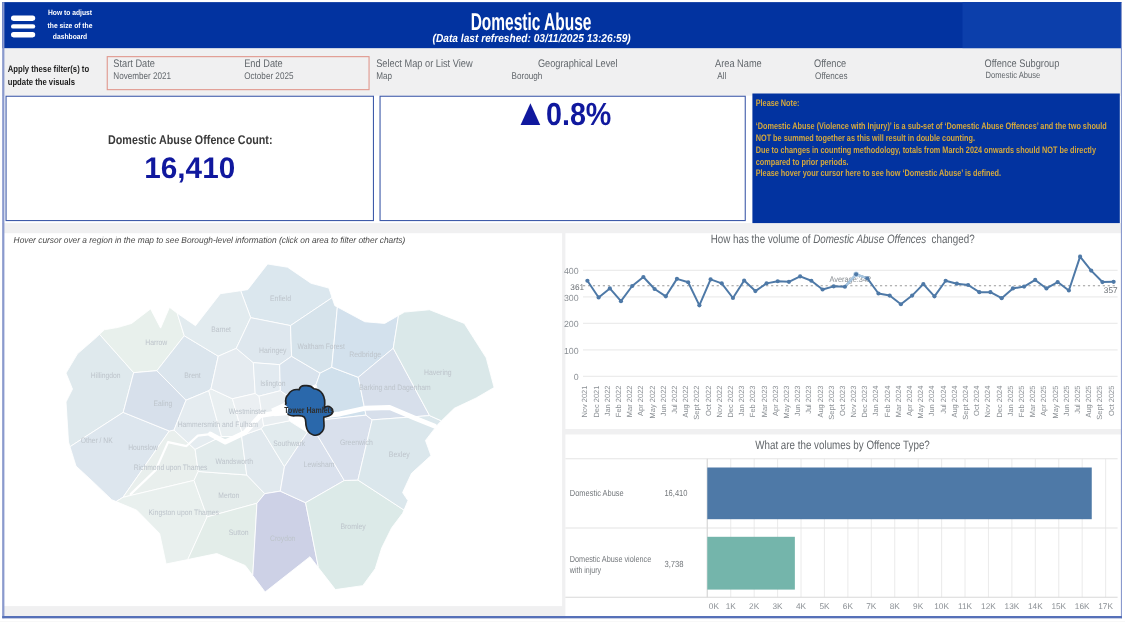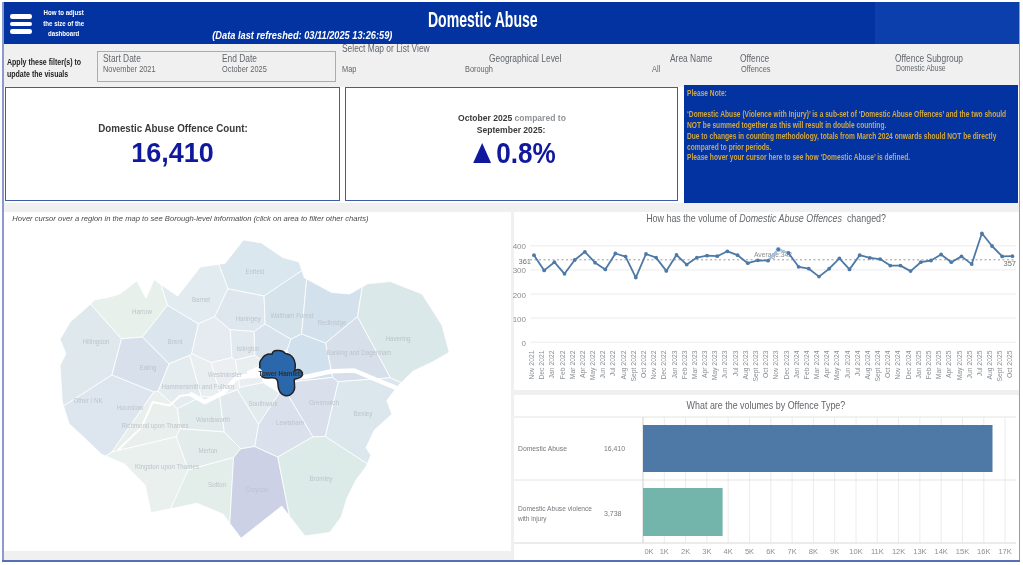--- a/index.html
+++ b/index.html
@@ -3,21 +3,21 @@
 <meta charset="utf-8">
 <style>
 * { margin:0; padding:0; box-sizing:border-box; }
 body { width:1023px; height:565px; background:#ffffff; font-family:"Liberation Sans", sans-serif; position:relative; overflow:hidden; }
 .abs { position:absolute; }
 #frame { left:2px; top:2px; width:1018px; height:560px; border:1px solid #8496cd; border-bottom:2px solid #5670b8; background:#f0f0f1; }
 #header { left:2px; top:2px; width:1018px; height:42px; background:#0233a0; }
 #burger div { position:absolute; width:22px; height:4.6px; background:#ffffff; border-radius:2.3px; left:0; }
 #howto { left:36px; top:8px; width:56px; color:#fff; font-size:6.8px; font-weight:bold; text-align:center; line-height:10.6px; }
 #title { left:200px; top:7px; width:566px; text-align:center; color:#fff; font-size:22px; font-weight:bold; }
-#subtitle { left:200px; top:29px; width:566px; color:#fff; font-size:10.5px; font-weight:bold; font-style:italic; }
+#subtitle { left:200px; top:29px; width:566px; text-align:center; color:#fff; font-size:10.5px; font-weight:bold; font-style:italic; }
 #logoblk { left:875px; top:2px; width:145px; height:42px; background:#0c3fab; }
 .logobox { position:absolute; border:1.5px solid #ffffff; top:6px; height:31px;margin-top:45px; }
 #crestbox { left:11px; width:36px; }
 #textbox { left:47.5px; width:88.5px; color:#fff; text-align:center; }
 #textbox .l1 { font-size:7.5px; font-weight:bold; margin-top:4.5px; letter-spacing:1.4px; text-indent:1.4px;}
 #textbox .l2 { font-size:14px; font-weight:bold; letter-spacing:1.3px; text-indent:1.3px; margin-top:0.5px;}
 
 #filterbar { left:2px; top:44px; width:1018px; height:43px; background:#f0f0f1; }
 #applytxt { left:7px; top:57px; width:88px; font-size:8.6px; font-weight:bold; color:#1d1d1d; line-height:11.5px; }
 #datebox { left:97px; top:51px; width:239px; height:31px; border:1px solid #e0988e; }
@@ -84,37 +84,36 @@
       <div class="l2">POLICE</div>
     </div>
 </div>
 <div class="abs" id="filterbar"></div>
 <div class="abs" id="applytxt"><span class="sx" style="transform:scaleX(0.816)">Apply these filter(s) to</span><br><span class="sx" style="transform:scaleX(0.816)">update the visuals</span></div>
 <div class="abs" id="datebox"></div>
 <div class="flabel" style="left:103px; top:53px;"><span class="sx">Start Date</span></div>
 <div class="fval" style="left:103px; top:64px;"><span class="sx">November 2021</span></div>
 <div class="flabel" style="left:222px; top:53px;"><span class="sx">End Date</span></div>
 <div class="fval" style="left:222px; top:64px;"><span class="sx">October 2025</span></div>
-<div class="flabel" style="left:342px; top:43px;"><span class="sx">Select Map or List View</span></div>
+<div class="flabel" style="left:342px; top:53px;"><span class="sx">Select Map or List View</span></div>
 <div class="fval" style="left:342px; top:64px;"><span class="sx">Map</span></div>
 <div class="flabel" style="left:489px; top:53px;"><span class="sx">Geographical Level</span></div>
 <div class="fval" style="left:465px; top:64px;text-align:right;"><span class="sx">Borough</span></div>
-<div class="flabel" style="left:670px; top:53px;"><span class="sx">Area Name</span></div>
+<div class="flabel" style="left:650px; top:53px;"><span class="sx">Area Name</span></div>
 <div class="fval" style="left:652px; top:64px;"><span class="sx">All</span></div>
 <div class="flabel" style="left:740px; top:53px;"><span class="sx">Offence</span></div>
 <div class="fval" style="left:741px; top:64px;"><span class="sx">Offences</span></div>
 <div class="flabel" style="left:895px; top:53px;"><span class="sx">Offence Subgroup</span></div>
 <div class="fval" style="left:896px; top:64px; font-size:8.2px;"><span class="sx">Domestic Abuse</span></div>
 <div class="abs" id="kpirow">
   <div class="kpi" id="kpi1">
     <div class="cap"><span class="sxc" style="transform:scaleX(0.85)">Domestic Abuse Offence Count:</span></div>
     <div class="num"><span class="sxc" style="transform:scaleX(1.0)">16,410</span></div>
   </div>
   <div class="kpi" id="kpi2">
-    <div class="cap"><span class="sxc" style="transform:scaleX(0.9)"><b>October 2025</b> <span class="gy">compared to</span></span><br><span class="sxc" style="transform:scaleX(0.9)"><b>September 2025:</b></span></div>
     <div class="num"><span class="sxc" style="transform:scaleX(0.9)"><span style="font-size:34px; letter-spacing:-1px;">▲</span>0.8%</span></div>
   </div>
   <div class="abs" id="note"><span class="sx nl" style="transform:scaleX(0.78)">Please Note:</span><br><br><span class="sx nl" style="transform:scaleX(0.78)">‘Domestic Abuse (Violence with Injury)’ is a sub-set of ‘Domestic Abuse Offences’ and the two should</span><br><span class="sx nl" style="transform:scaleX(0.78)">NOT be summed together as this will result in double counting.</span><br><span class="sx nl" style="transform:scaleX(0.78)">Due to changes in counting methodology, totals from March 2024 onwards should NOT be directly</span><br><span class="sx nl" style="transform:scaleX(0.78)">compared to prior periods.</span><br><span class="sx nl" style="transform:scaleX(0.78)">Please hover your cursor here to see how ‘Domestic Abuse’ is defined.</span></div>
 </div>
 <div class="abs" id="lower">
   <div class="abs" id="mappanel">
     <div class="abs" id="mapcaption"><span class="sxc" style="transform:scaleX(0.95)">Hover cursor over a region in the map to see Borough-level information (click on area to filter other charts)</span></div>
   </div>
   <div class="abs" id="chart2">
       <div class="ctitle"><span class="sxc" style="transform:scaleX(0.81)">What are the volumes by Offence Type?</span></div>

